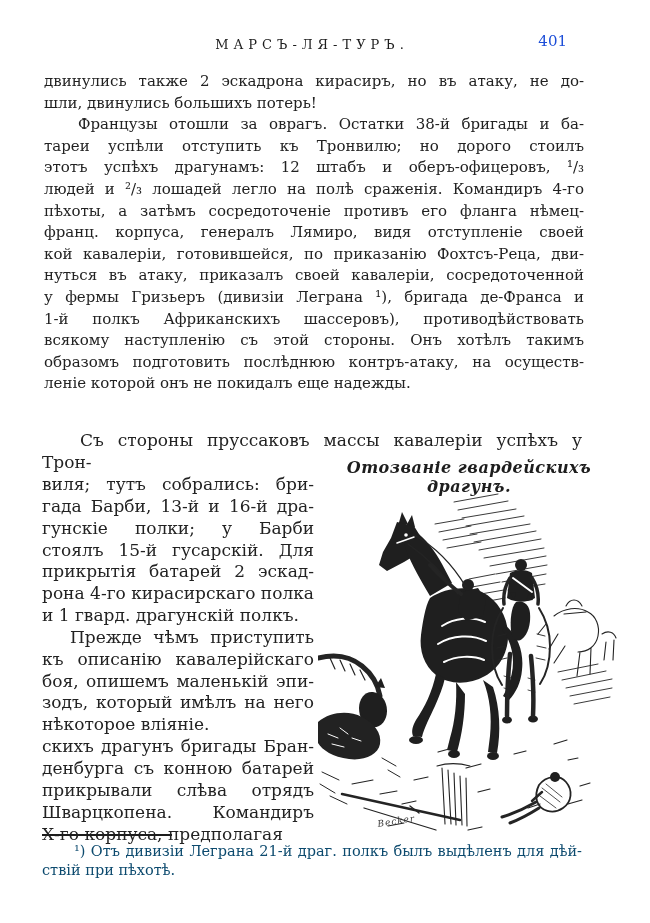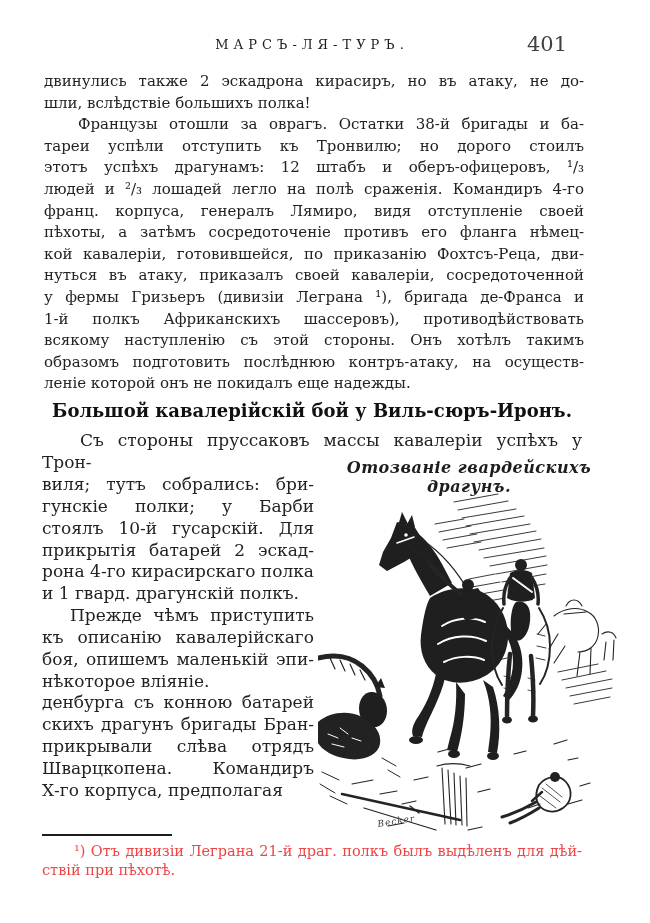--- a/index.html
+++ b/index.html
@@ -6,21 +6,21 @@
   .page{
     position:relative;width:650px;height:923px;background:#ffffff;
     font-family:"DejaVu Serif", serif;color:#222;overflow:hidden;padding-left:20px;
   }
   .running-head{
     position:absolute;left:42px;top:37px;width:540px;text-align:center;
     font-size:13px;letter-spacing:5px;color:#1d1d1d;
   }
   .folio{
     position:absolute;left:527px;top:32px;width:40px;text-align:right;
-    font-size:21px;color:#404040;
+    font-size:15px;color:#1d4ed8;
   }
   .intro{
     position:absolute;left:44px;top:71px;width:540px;
     font-size:15px;line-height:21.6px;
   }
   .tline{text-align:justify;text-align-last:left;white-space:normal;}
   .tline.jl{text-align-last:justify;}
   .intro .ind{text-indent:34px;}
   .section-heading{
     position:absolute;left:42px;top:400px;width:540px;text-align:center;
@@ -42,69 +42,70 @@
   .figure-caption{
     text-align:center;font-size:16px;font-style:italic;font-weight:600;
     color:#1d1d1d;height:22px;letter-spacing:.5px;
   }
   .figure svg{display:block;margin-top:6px;}
   .footnote-rule{
     position:absolute;left:42px;top:834px;width:130px;height:2px;background:#1d1d1d;
   }
   .fn{
     position:absolute;left:42px;top:842px;width:540px;
-    font-size:14.5px;line-height:19px;color:#ef4444;
+    font-size:14.5px;line-height:19px;color:#0c4a6e;
   }
   .fn .ind{text-indent:32px;}
 </style>
 </head>
 <body>
 
 <div class="page">
 
   <div class="running-head">МАРСЪ-ЛЯ-ТУРЪ.</div>
   <div class="folio">401</div>
 
   <div class="intro">
       <div class="tline jl">двинулись также 2 эскадрона кирасиръ, но въ атаку, не до-</div>
-      <div class="tline">шли, вслѣдствіе большихъ полка!</div>
+      <div class="tline">шли, двинулись большихъ потерь!</div>
       <div class="tline ind jl">Французы отошли за оврагъ. Остатки 38-й бригады и ба-</div>
       <div class="tline jl">тареи успѣли отступить къ Тронвилю; но дорого стоилъ</div>
       <div class="tline jl">этотъ успѣхъ драгунамъ: 12 штабъ и оберъ-офицеровъ, ¹/₃</div>
       <div class="tline jl">людей и ²/₃ лошадей легло на полѣ сраженія. Командиръ 4-го</div>
+      <div class="tline jl">пѣхоты, а затѣмъ сосредоточеніе противъ его фланга нѣмец-</div>
       <div class="tline jl">франц. корпуса, генералъ Лямиро, видя отступленіе своей</div>
-      <div class="tline jl">пѣхоты, а затѣмъ сосредоточеніе противъ его фланга нѣмец-</div>
       <div class="tline jl">кой кавалеріи, готовившейся, по приказанію Фохтсъ-Реца, дви-</div>
       <div class="tline jl">нуться въ атаку, приказалъ своей кавалеріи, сосредоточенной</div>
       <div class="tline jl">у фермы Гризьеръ (дивизіи Леграна ¹), бригада де-Франса и</div>
       <div class="tline jl">1-й полкъ Африканскихъ шассеровъ), противодѣйствовать</div>
       <div class="tline jl">всякому наступленію съ этой стороны. Онъ хотѣлъ такимъ</div>
       <div class="tline jl">образомъ подготовить послѣднюю контръ-атаку, на осуществ-</div>
       <div class="tline">леніе которой онъ не покидалъ еще надежды.</div>
     </div>
 
-  <div class="section-heading">Большой кавалерійскій бой у Виль-сюръ-Иронъ.</div>
 
   <div class="lead">
       <div class="tline ind jl">Съ стороны пруссаковъ массы кавалеріи успѣхъ у Трон-</div>
     </div>
 
   <div class="col">
       <div class="tline jl">виля; тутъ собрались: бри-</div>
+      <div class="tline jl">гада Барби, 13-й и 16-й дра-</div>
       <div class="tline jl">гунскіе полки; у Барби</div>
-      <div class="tline jl">стоялъ 10-й гусарскій. Для</div>
+      <div class="tline jl">стоялъ 15-й гусарскій. Для</div>
       <div class="tline jl">прикрытія батарей 2 эскад-</div>
       <div class="tline jl">рона 4-го кирасирскаго полка</div>
       <div class="tline">и 1 гвард. драгунскій полкъ.</div>
       <div class="tline ind jl">Прежде чѣмъ приступить</div>
       <div class="tline jl">къ описанію кавалерійскаго</div>
       <div class="tline jl">боя, опишемъ маленькій эпи-</div>
+      <div class="tline jl">зодъ, который имѣлъ на него</div>
       <div class="tline">нѣкоторое вліяніе.</div>
+      <div class="tline jl">скихъ драгунъ бригады Бран-</div>
       <div class="tline jl">денбурга съ конною батарей</div>
-      <div class="tline jl">скихъ драгунъ бригады Бран-</div>
       <div class="tline jl">прикрывали слѣва отрядъ</div>
       <div class="tline jl">Шварцкопена. Командиръ</div>
       <div class="tline">Х-го корпуса, предполагая</div>
     </div>
 
   <div class="figure">
     <div class="figure-caption">Отозваніе гвардейскихъ драгунъ.</div>
     <svg width="302" height="352" viewBox="0 0 302 352">
       <g stroke="#242424" fill="none" stroke-linecap="round">
 

